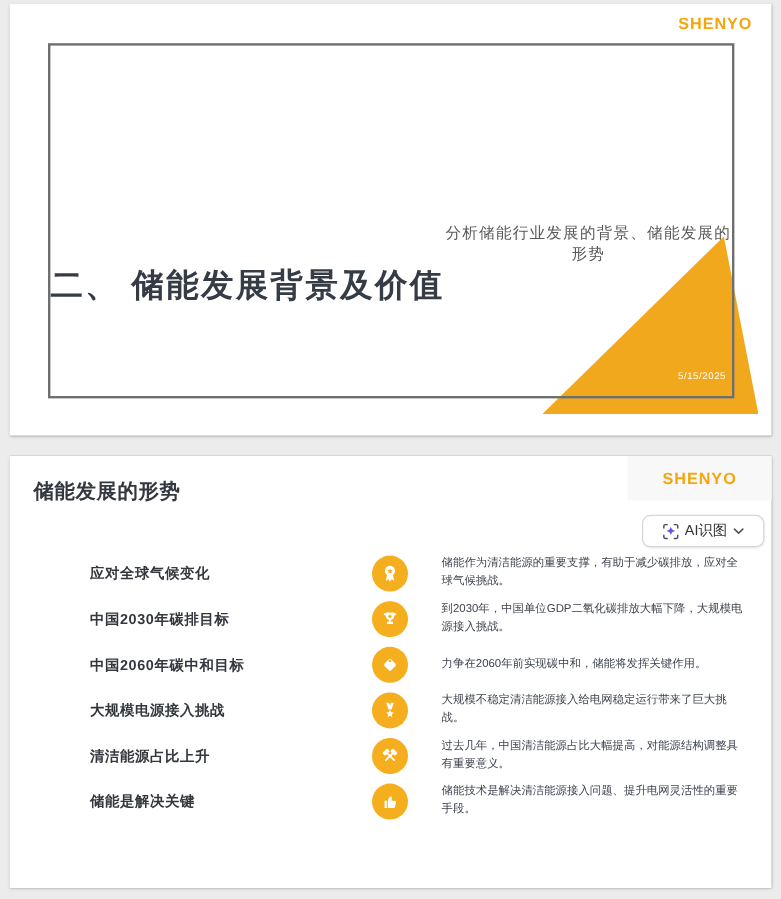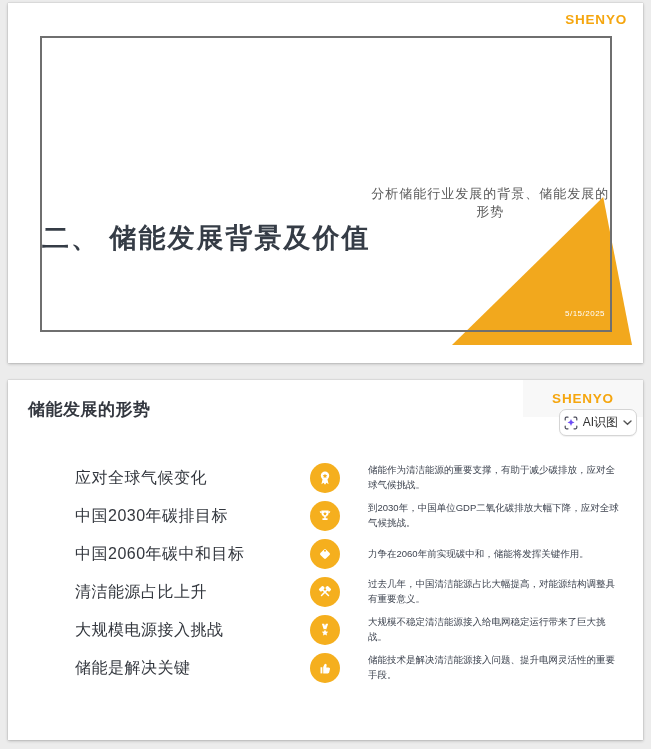--- a/index.html
+++ b/index.html
@@ -49,31 +49,31 @@
   .s2-logo-box{
     position:absolute;top:0;right:0;width:120px;height:37px;background:#f8f8f8;
     display:flex;align-items:center;justify-content:center;
   }
   .s2-logo{color:#F5A60F;font-weight:800;font-size:13.5px;letter-spacing:.8px;}
   .s2-title{
     position:absolute;left:20px;top:18px;
     font-size:17px;font-weight:800;color:#33373F;letter-spacing:.5px;
   }
   .ai-btn{
-    position:absolute;top:29px;right:6px;height:25px;
-    display:inline-flex;align-items:center;gap:5px;padding:0 4px;
+    position:absolute;top:49px;right:6px;height:25px;
+    display:inline-flex;align-items:center;gap:5px;padding:0 16px;
     background:#fff;border:1px solid #d5d5d5;border-radius:7px;
     box-shadow:0 1px 1px rgba(0,0,0,.06);
     font-size:12px;color:#333;cursor:pointer;
   }
   .rows{position:absolute;left:0;top:79px;right:0;}
   .row{display:flex;align-items:center;height:38px;}
   .row-label{
     margin-left:67px;width:225px;flex:none;
-    font-size:16px;font-weight:400;color:#33373E;letter-spacing:.5px;
+    font-size:12px;font-weight:700;color:#33373E;letter-spacing:.5px;
   }
   .row-icon{
     flex:none;margin-left:10px;width:30px;height:30px;border-radius:50%;
     background:#F5AF1E;display:flex;align-items:center;justify-content:center;
   }
   .row-desc{
     margin-left:28px;width:252px;
     font-size:9.5px;line-height:1.55;color:#3E4450;
   }
 </style>
@@ -128,66 +128,66 @@
 
     <div class="row">
       <div class="row-label">中国2030年碳排目标</div>
       <div class="row-icon">
         <svg width="18" height="18" viewBox="0 0 24 24">
           <path fill="#fff" d="M5 5.5h2.4v2.6C6 8.1 5 7 5 5.5zM19 5.5h-2.4v2.6C18 8.1 19 7 19 5.5z"></path>
           <path fill="#fff" d="M7.2 4.5h9.6v3c0 2.6-1.6 4.8-3.8 5.5v1.9h2.4v2.3H8.6v-2.3H11V13c-2.2-.7-3.8-2.9-3.8-5.5z"></path>
           <path fill="#F5AF1E" d="M12 6.3l.8 1.6 1.8.26-1.3 1.27.3 1.77L12 10.4l-1.6.8.3-1.77-1.3-1.27 1.8-.26z"></path>
         </svg>
       </div>
-      <div class="row-desc">到2030年，中国单位GDP二氧化碳排放大幅下降，应对全球气候挑战。</div>
+      <div class="row-desc">到2030年，中国单位GDP二氧化碳排放大幅下降，大规模电源接入挑战。</div>
     </div>
 
     <div class="row">
       <div class="row-label">中国2060年碳中和目标</div>
       <div class="row-icon">
         <svg width="18" height="18" viewBox="0 0 24 24">
           <g transform="rotate(45 12 12)">
               <rect x="6.8" y="6.8" width="10.4" height="10.4" rx="1.8" fill="#fff"></rect>
             </g>
           <circle cx="12" cy="7.6" r="1.4" fill="#F5AF1E"></circle>
         </svg>
       </div>
       <div class="row-desc">力争在2060年前实现碳中和，储能将发挥关键作用。</div>
+    </div>
+
+    <div class="row">
+      <div class="row-label">大规模电源接入挑战</div>
+      <div class="row-icon">
+        <svg width="18" height="18" viewBox="0 0 24 24" fill="#fff">
+          <path d="M7.8 3.6 L10.9 3.6 L13.2 9.8 L10.4 11.2 Z"></path>
+          <path d="M16.2 3.6 L13.1 3.6 L10.8 9.8 L13.6 11.2 Z"></path>
+          <path d="M12 11.4l1.3 2.65 2.9.42-2.1 2.05.5 2.9L12 18.05l-2.6 1.37.5-2.9-2.1-2.05 2.9-.42z"></path>
+        </svg>
+      </div>
+      <div class="row-desc">大规模不稳定清洁能源接入给电网稳定运行带来了巨大挑战。</div>
     </div>
 
     <div class="row">
       <div class="row-label">清洁能源占比上升</div>
       <div class="row-icon">
         <svg width="18" height="18" viewBox="0 0 24 24" fill="#fff">
           <g transform="rotate(45 12 12)">
             <rect x="11" y="6.5" width="2" height="13" rx="1"></rect>
             <rect x="8.2" y="3.6" width="7.6" height="4.6" rx="1.4"></rect>
           </g>
           <g transform="rotate(-45 12 12)">
             <rect x="11" y="6.5" width="2" height="13" rx="1"></rect>
             <rect x="8.2" y="3.6" width="7.6" height="4.6" rx="1.4"></rect>
           </g>
         </svg>
       </div>
       <div class="row-desc">过去几年，中国清洁能源占比大幅提高，对能源结构调整具有重要意义。</div>
     </div>
 
     <div class="row">
-      <div class="row-label">大规模电源接入挑战</div>
-      <div class="row-icon">
-        <svg width="18" height="18" viewBox="0 0 24 24" fill="#fff">
-          <path d="M7.8 3.6 L10.9 3.6 L13.2 9.8 L10.4 11.2 Z"></path>
-          <path d="M16.2 3.6 L13.1 3.6 L10.8 9.8 L13.6 11.2 Z"></path>
-          <path d="M12 11.4l1.3 2.65 2.9.42-2.1 2.05.5 2.9L12 18.05l-2.6 1.37.5-2.9-2.1-2.05 2.9-.42z"></path>
-        </svg>
-      </div>
-      <div class="row-desc">大规模不稳定清洁能源接入给电网稳定运行带来了巨大挑战。</div>
-    </div>
-
-    <div class="row">
       <div class="row-label">储能是解决关键</div>
       <div class="row-icon">
         <svg width="18" height="18" viewBox="0 0 24 24">
           <path fill="#fff" d="M6 11h2.5v8.2H6z"></path>
           <path fill="#fff" d="M9.6 19.2h6.2c.86 0 1.6-.58 1.8-1.42l1.05-4.4c.27-1.12-.58-2.2-1.73-2.2h-3.27l.55-2.82c.2-1.05-.6-2.03-1.67-2.03-.47 0-.9.25-1.13.66L9.6 10.8z"></path>
         </svg>
       </div>
       <div class="row-desc">储能技术是解决清洁能源接入问题、提升电网灵活性的重要手段。</div>
     </div>
 

